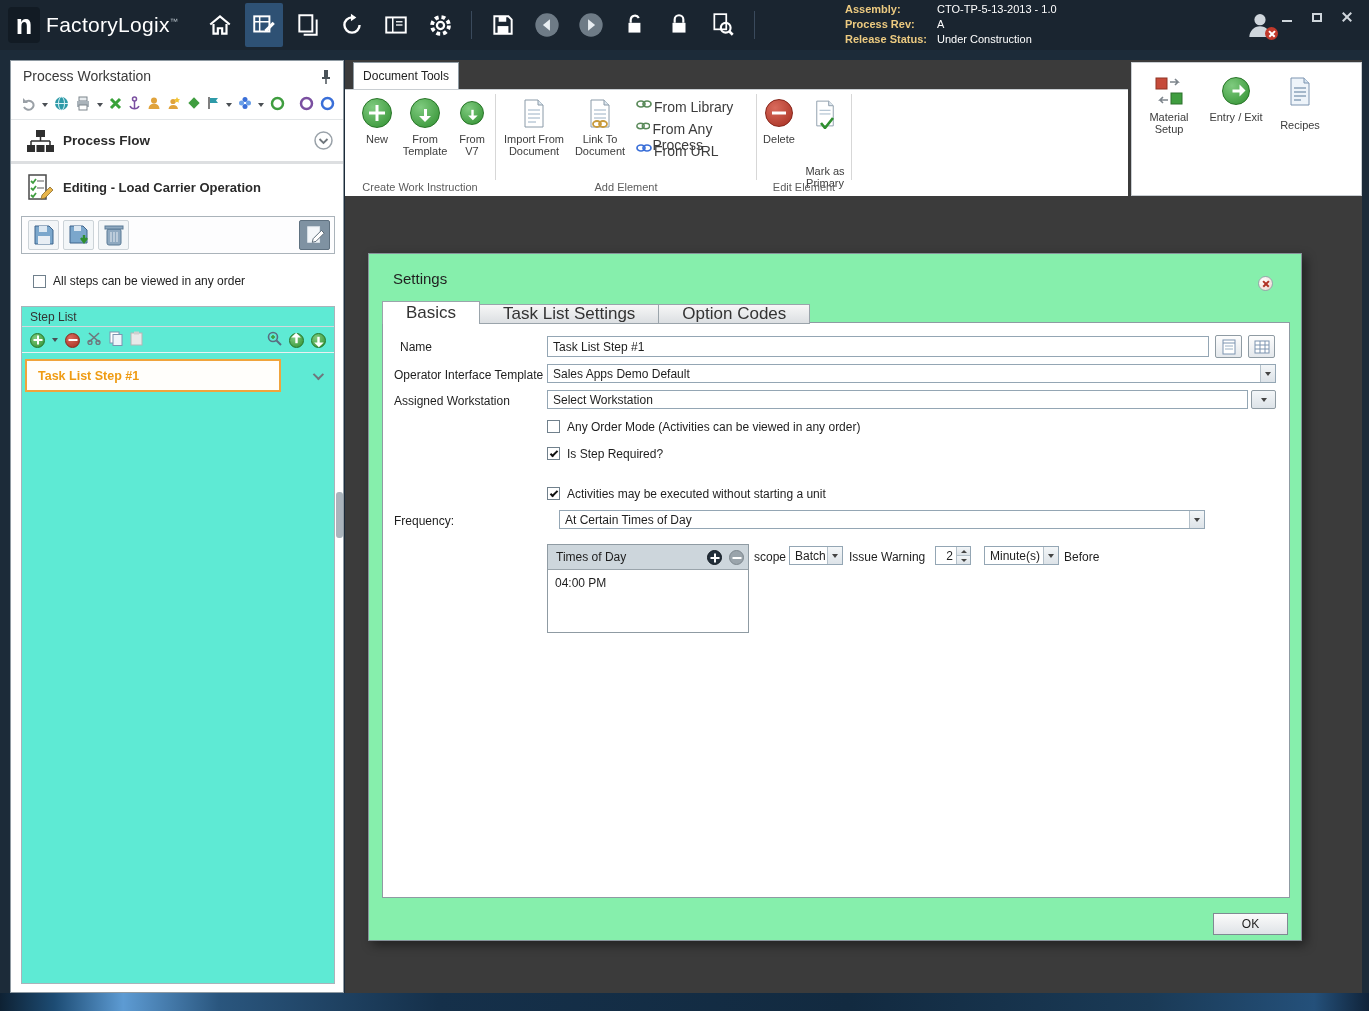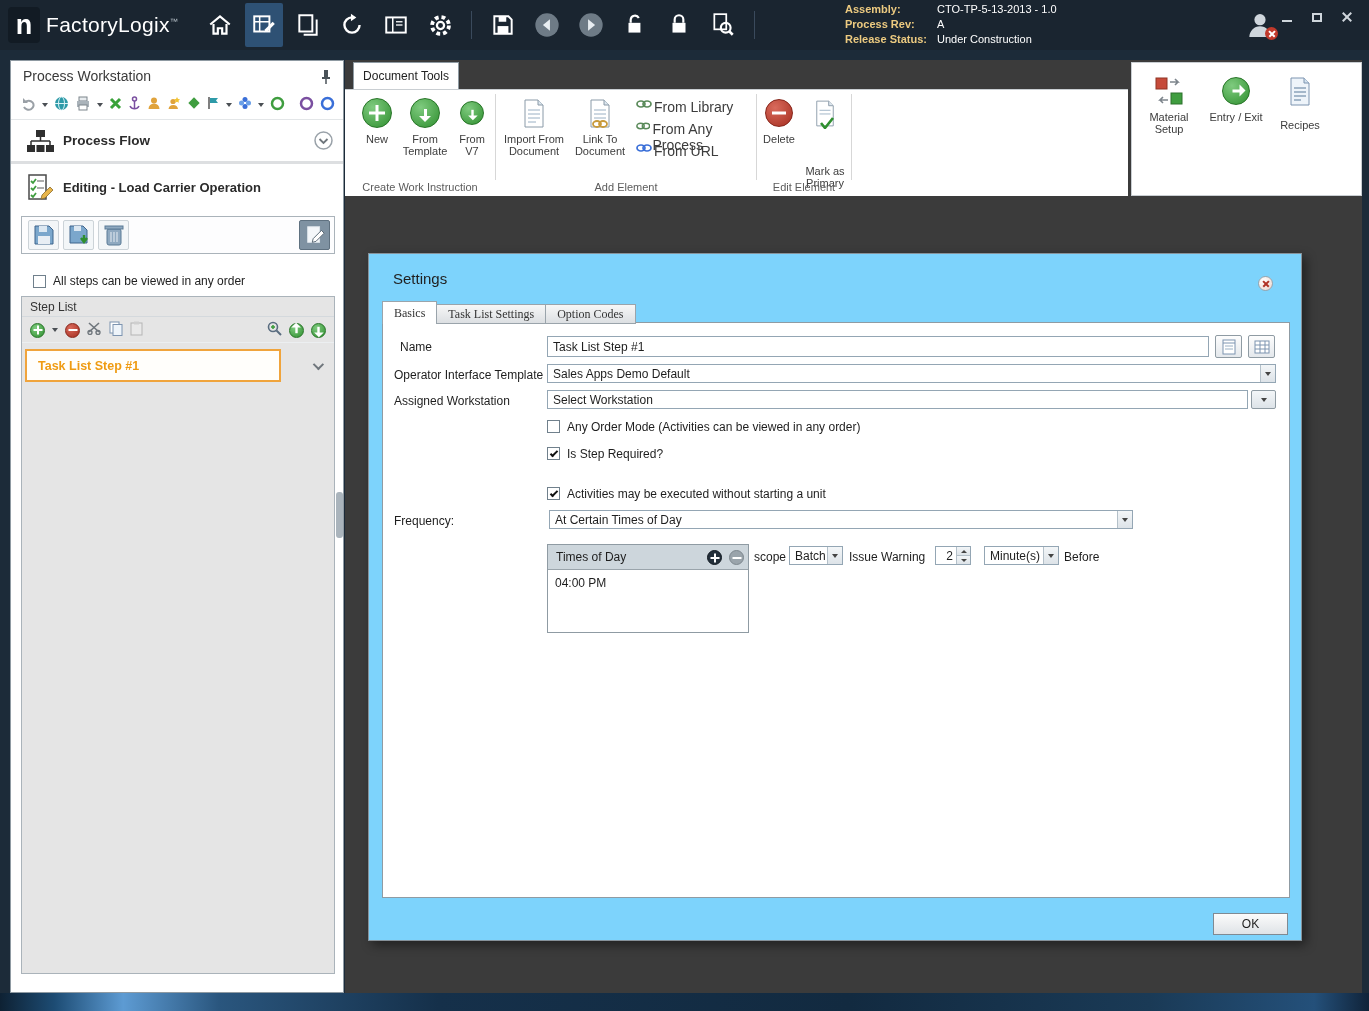--- a/index.html
+++ b/index.html
@@ -59,21 +59,21 @@
   .ed-row{position:absolute;left:0;top:104px;width:100%;height:46px;}
   .ed-icon{position:absolute;left:16px;top:8px;}
   .ed-label{position:absolute;left:52px;top:15px;font-size:13px;font-weight:bold;color:#2b2b2b;}
   .filebox{position:absolute;left:10px;top:155px;width:314px;height:38px;border:1px solid #aab3ba;background:#fdfdfe;}
   .fbtn{position:absolute;top:3px;width:31px;height:30px;border:1px solid #ccd3d8;background:#f3f6f8;display:flex;align-items:center;justify-content:center;border-radius:2px;}
   .fbtn.dark{background:#7f92a2;border-color:#5f7180;}
   .cbrow-s{position:absolute;left:22px;top:213px;display:flex;align-items:center;gap:7px;}
   .cbx{width:13px;height:13px;border:1px solid #70808c;background:#fff;position:relative;flex:none;}
   .chkmark{position:absolute;left:2px;top:2.5px;width:8px;height:4px;border-left:2px solid #111;border-bottom:2px solid #111;transform:rotate(-45deg);}
   .cbx-lab{font-size:12px;color:#222;}
-  .steplist{position:absolute;left:10px;top:235px;width:314px;height:678px;border:1px solid #aab3ba;background:#e5e5e5;}
+  .steplist{position:absolute;left:10px;top:245px;width:314px;height:678px;border:1px solid #aab3ba;background:#5eead4;}
   .sl-hdr{position:absolute;left:0;top:0;width:100%;height:20px;border-bottom:1px solid #d4d9dd;font-size:12px;color:#333;padding:3px 0 0 8px;}
   .sl-tools{position:absolute;left:0;top:21px;width:100%;height:25px;display:flex;align-items:center;padding:0 8px;gap:7px;border-bottom:1px solid #eceff1;}
   .sl-tools .rgrp{margin-left:auto;display:flex;gap:7px;align-items:center;}
   .step-item-row{position:absolute;left:3px;top:52px;width:308px;display:flex;align-items:center;}
   .step-item{width:256px;height:33px;border:2px solid #f0a43c;background:#fffefb;display:flex;align-items:center;padding-left:11px;color:#EF9B13;font-weight:bold;font-size:12.5px;}
   .step-chev{margin-left:32px;width:8px;height:8px;border-right:2px solid #6f767c;border-bottom:2px solid #6f767c;transform:rotate(45deg) translateY(-2px);}
   .splitter{position:absolute;left:336px;top:492px;width:7px;height:46px;background:#aab4bc;border-radius:3px;}
 
   
   .main{position:absolute;left:345px;top:60px;width:1017px;height:933px;background:#3B3B3B;}
@@ -83,27 +83,27 @@
   .rgl{position:absolute;bottom:3px;left:0;width:100%;text-align:center;font-size:11px;color:#5c5c5c;}
   .rsep{position:absolute;top:4px;bottom:16px;width:1px;background:#d7d7d7;}
   .ritem{position:absolute;top:5px;display:flex;flex-direction:column;align-items:center;}
   .ric{height:36px;display:flex;align-items:center;justify-content:center;}
   .rlab{font-size:11px;line-height:12px;color:#3c3c3c;text-align:center;margin-top:2px;}
   .rsmallcol{position:absolute;left:140px;top:9px;display:flex;flex-direction:column;gap:6px;}
   .rsmall{display:flex;align-items:flex-start;gap:2px;font-size:14px;color:#3c3c3c;height:16px;}
   .ribbon-right{position:absolute;left:786px;top:2px;width:231px;height:134px;background:#fff;border:1px solid #c9ced2;}
 
   
-  .dialog{position:absolute;left:368px;top:253px;width:934px;height:688px;background:#7dd3fc;border:1px solid #87929a;box-shadow:4px 4px 10px rgba(0,0,0,.45);}
+  .dialog{position:absolute;left:368px;top:253px;width:934px;height:688px;background:#86efac;border:1px solid #87929a;box-shadow:4px 4px 10px rgba(0,0,0,.45);}
   .dlg-title{position:absolute;left:24px;top:16px;font-size:15px;color:#1f1f1f;}
   .dclose{position:absolute;right:28px;top:22px;width:15px;height:15px;border-radius:50%;background:radial-gradient(circle at 35% 30%,#fff,#ecd3cb);border:1px solid #9aa4ab;}
   .dclose i{position:absolute;left:3px;top:6.2px;width:8px;height:1.8px;background:#b03226;}
   .dclose i.a{transform:rotate(45deg);} .dclose i.b{transform:rotate(-45deg);}
   .dtabs{position:absolute;left:13px;top:47px;display:flex;align-items:flex-end;z-index:2;}
-  .dtab{height:20px;padding:0 11px;background:linear-gradient(#f7f7f7,#dcdfe2);border:1px solid #9aa4ab;border-left:none;font-size:12px;color:#333;display:flex;align-items:center;font-family:Liberation Serif, serif;}
+  .dtab{height:20px;padding:0 23px;background:linear-gradient(#f7f7f7,#dcdfe2);border:1px solid #9aa4ab;border-left:none;font-size:17px;color:#333;display:flex;align-items:center;}
   .dtab:first-child{border-left:1px solid #9aa4ab;}
   .dtab.active{height:23px;background:#fff;border-bottom:none;}
   .dpanel{position:absolute;left:13px;top:68px;width:908px;height:576px;background:#fff;border:1px solid #8f9ba3;}
   .flab{position:absolute;font-size:12px;color:#1e1e1e;line-height:14px;white-space:nowrap;}
   .tinput{position:absolute;height:21px;border:1px solid #94a6b4;background:#fff;font-size:12px;padding:0 5px;color:#1e1e1e;font-family:inherit;}
   .auxbtn{position:absolute;width:27px;height:23px;border:1px solid #8f9ba3;background:linear-gradient(#fdfdfd,#e4e8ec);display:flex;align-items:center;justify-content:center;border-radius:2px;}
   .combo{position:absolute;height:19px;background:#fff;border:1px solid #94a6b4;font-size:12px;color:#1e1e1e;}
   .combo .cv{position:absolute;left:5px;top:2px;white-space:nowrap;}
   .combo .cbtn{position:absolute;right:0;top:0;bottom:0;width:15px;background:linear-gradient(#f3f6f8,#dde3e8);border-left:1px solid #b4c0c9;display:flex;align-items:center;justify-content:center;}
   .tri{width:0;height:0;border-left:3.5px solid transparent;border-right:3.5px solid transparent;border-top:4.5px solid #444;}
@@ -663,21 +663,21 @@
           <span class="chkmark"></span>
         </span>
       <span class="flab" style="left:184px;top:124px;">Is Step Required?</span>
 
       <span class="cbx-abs" style="left:164px;top:164px;">
           <span class="chkmark"></span>
         </span>
       <span class="flab" style="left:184px;top:164px;">Activities may be executed without starting a unit</span>
 
       <span class="flab" style="left:11px;top:191px;">Frequency:</span>
-      <div class="combo" style="left:166px;top:187px;width:584px;">
+      <div class="combo" style="left:176px;top:187px;width:646px;">
         <span class="cv">At Certain Times of Day</span>
         <span class="cbtn">
             <i class="tri"></i>
           </span>
       </div>
 
       <div class="times">
         <div class="times-hdr">
           <span class="times-title">Times of Day</span>
           <span class="circ c-dark tadd" style="width:15px;height:15px;">

